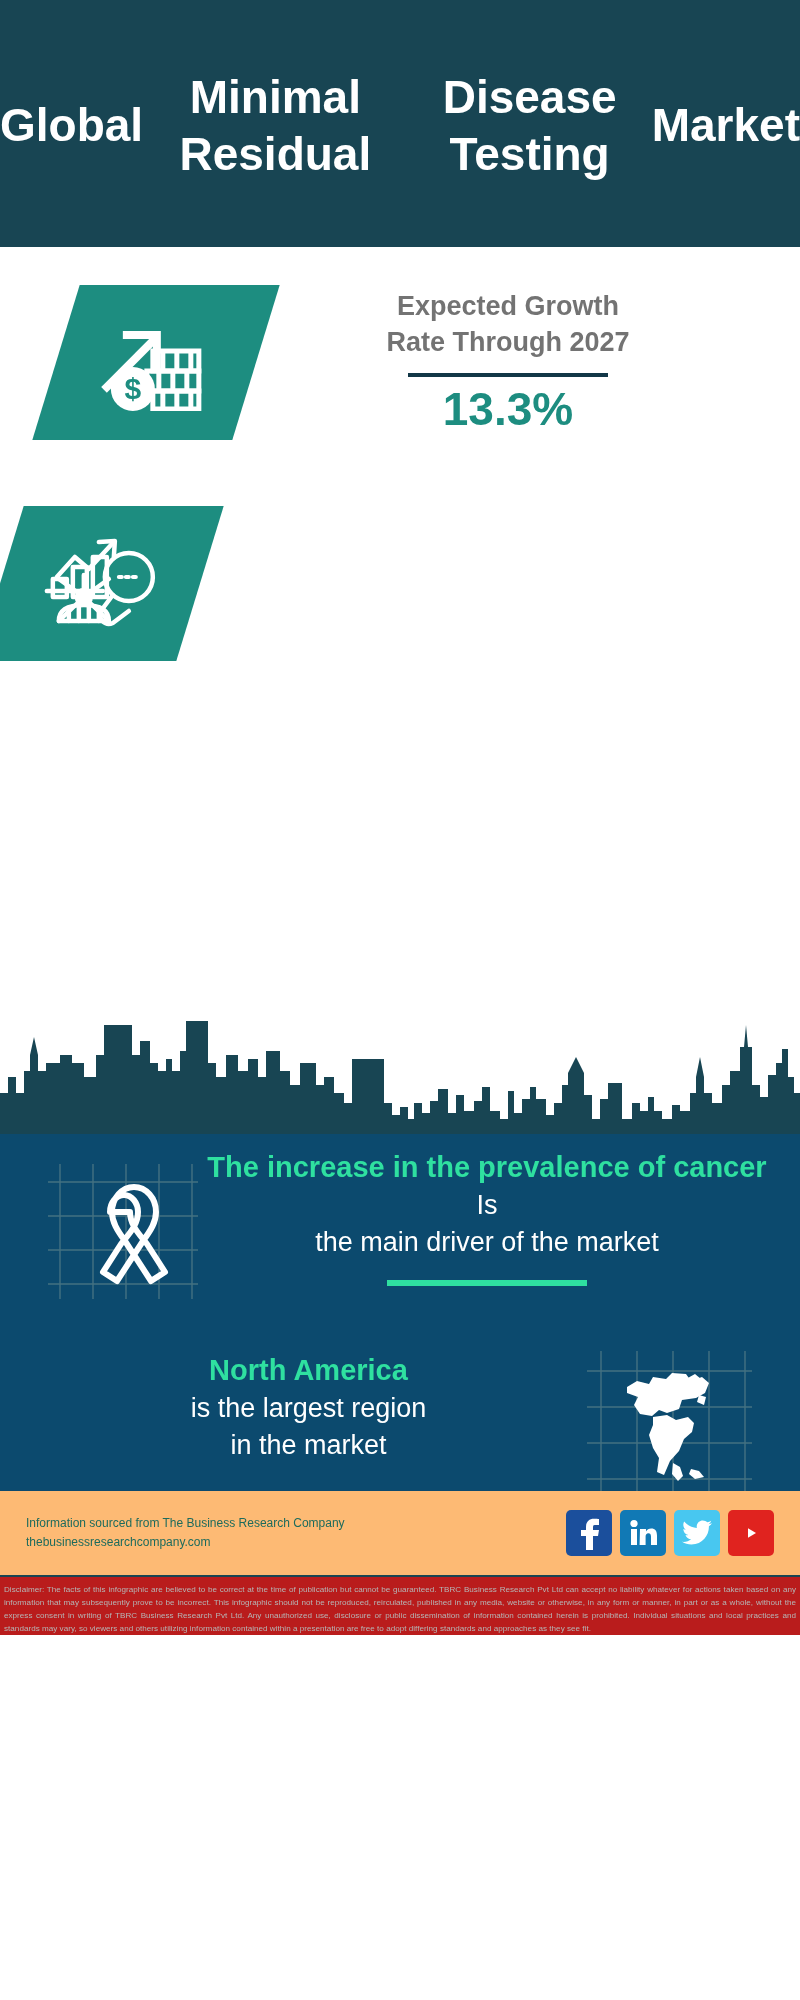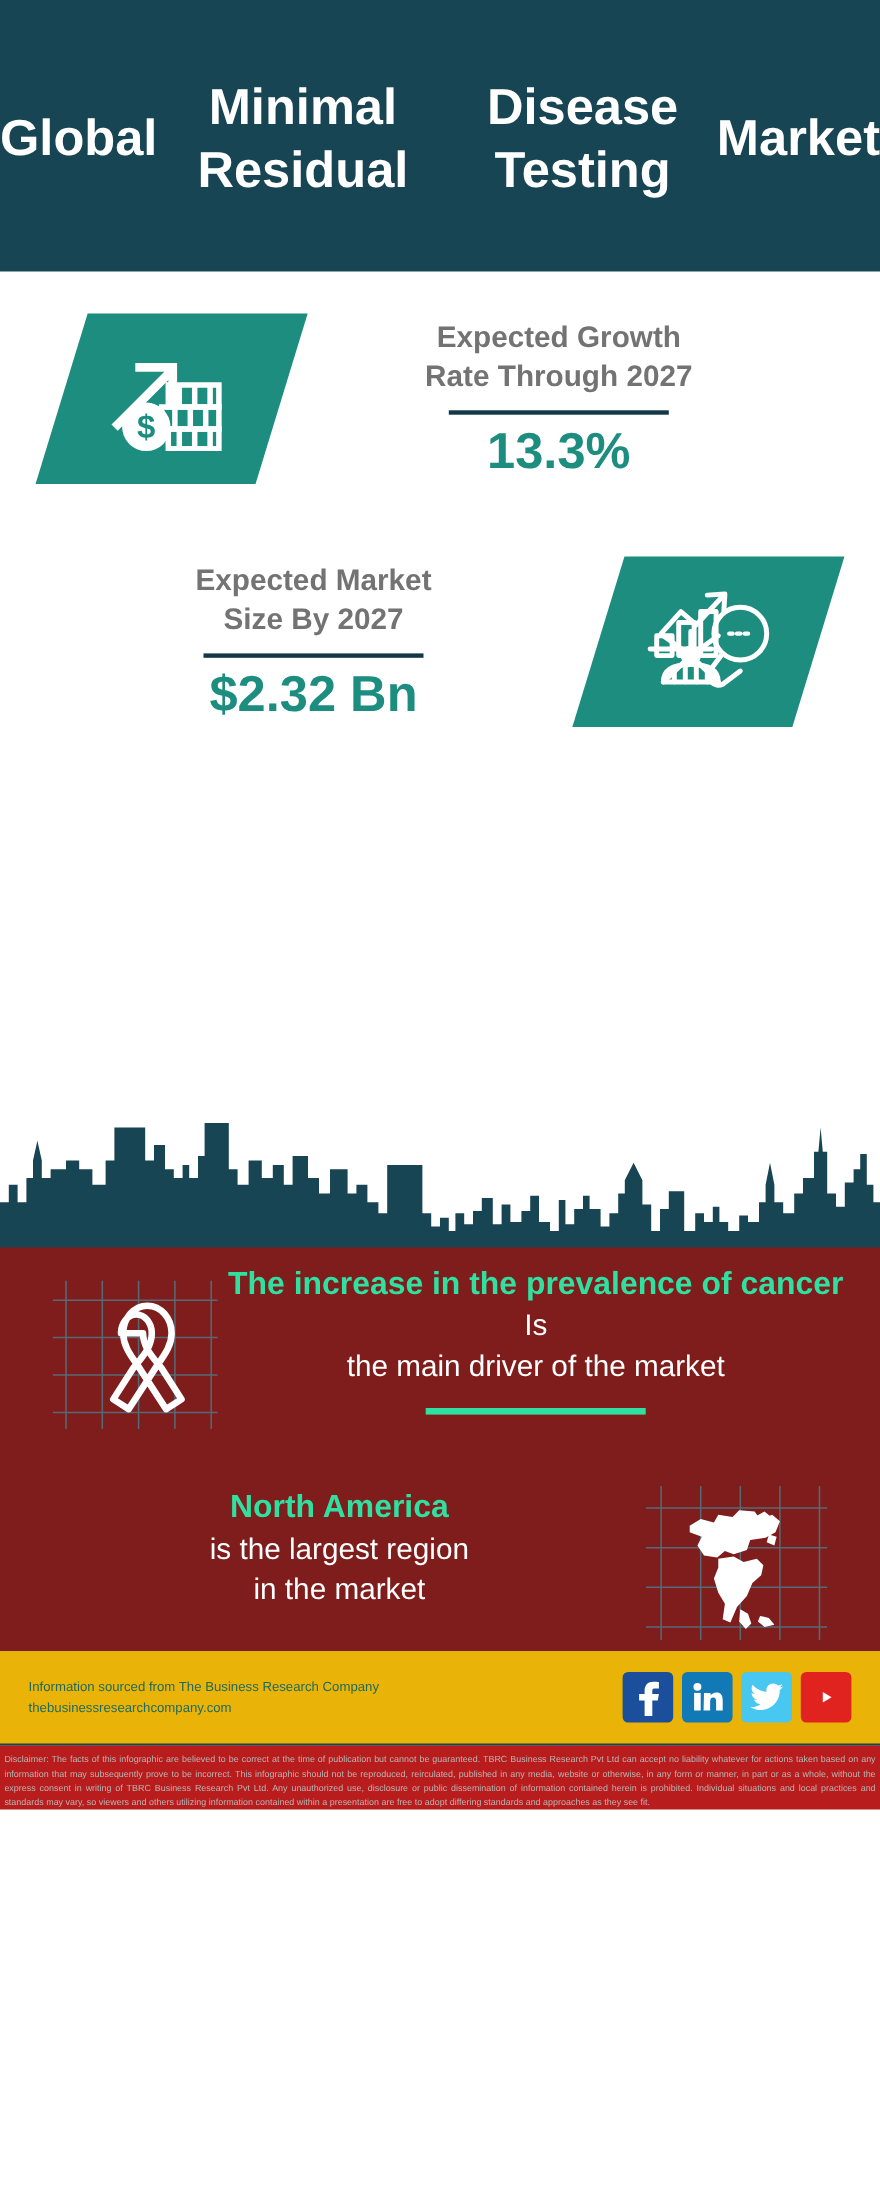--- a/index.html
+++ b/index.html
@@ -67,23 +67,22 @@
   .row1 .badge-wrap { padding-left:56px; }
   .row1 .stat-text  { padding-right:40px; }
   .row2 .stat-text  { padding-left:26px; }
   .row2 .badge-wrap { padding-right:56px; }
 
   
   .skyline { display:block; width:800px; height:120px; margin-top:-2px; }
 
   
   .dark-area {
-    background:#7f1d1d;
+    background:#0c4a6e;
     position:relative;
-    padding-bottom:10px;
     margin-top:-1px;
   }
 
   .insight {
     display:flex; align-items:flex-start;
     padding:14px 0 0 0;
   }
   .grid-icon {
     width:150px; height:135px;
     flex:none;
@@ -126,21 +125,21 @@
     line-height:1.38;
   }
   .map-icon {
     width:165px; height:140px;
     flex:none; margin-right:48px;
     position:relative;
   }
 
   
   .footer {
-    background:#eab308;
+    background:#fdba74;
     height:86px;
     display:flex; align-items:center;
     padding:0 26px;
     border-bottom:2px solid #184553;
   }
   .source-block { flex:1; }
   .source-line {
     color:#1d6b5c;
     font-size:12px;
     line-height:1.55;
@@ -202,26 +201,20 @@
       </div>
       <div class="stat-text">
         <div class="stat-head">Expected Growth</div>
         <div class="stat-head">Rate Through 2027</div>
         <div class="stat-rule"></div>
         <div class="stat-value">13.3%</div>
       </div>
     </div>
 
     <div class="stat-row row2">
-      <div class="stat-text">
-        <div class="stat-head">Expected Market</div>
-        <div class="stat-head">Size By 2027</div>
-        <div class="stat-rule"></div>
-        <div class="stat-value">$2.32 Bn</div>
-      </div>
       <div class="badge-wrap">
         <div class="para-badge">
           <span class="glyph">
             <svg width="118" height="106" viewBox="0 0 118 106">
               <g fill="none" stroke="#ffffff" stroke-width="4.5" stroke-linecap="round" stroke-linejoin="round">
                 <path d="M16 48 L34 28 L48 40 L72 14"></path>
                 <path d="M58 13 L74 12 L73 28"></path>
                 <rect x="12" y="50" width="14" height="18"></rect>
                 <rect x="32" y="38" width="14" height="30"></rect>
                 <rect x="52" y="28" width="14" height="40"></rect>

